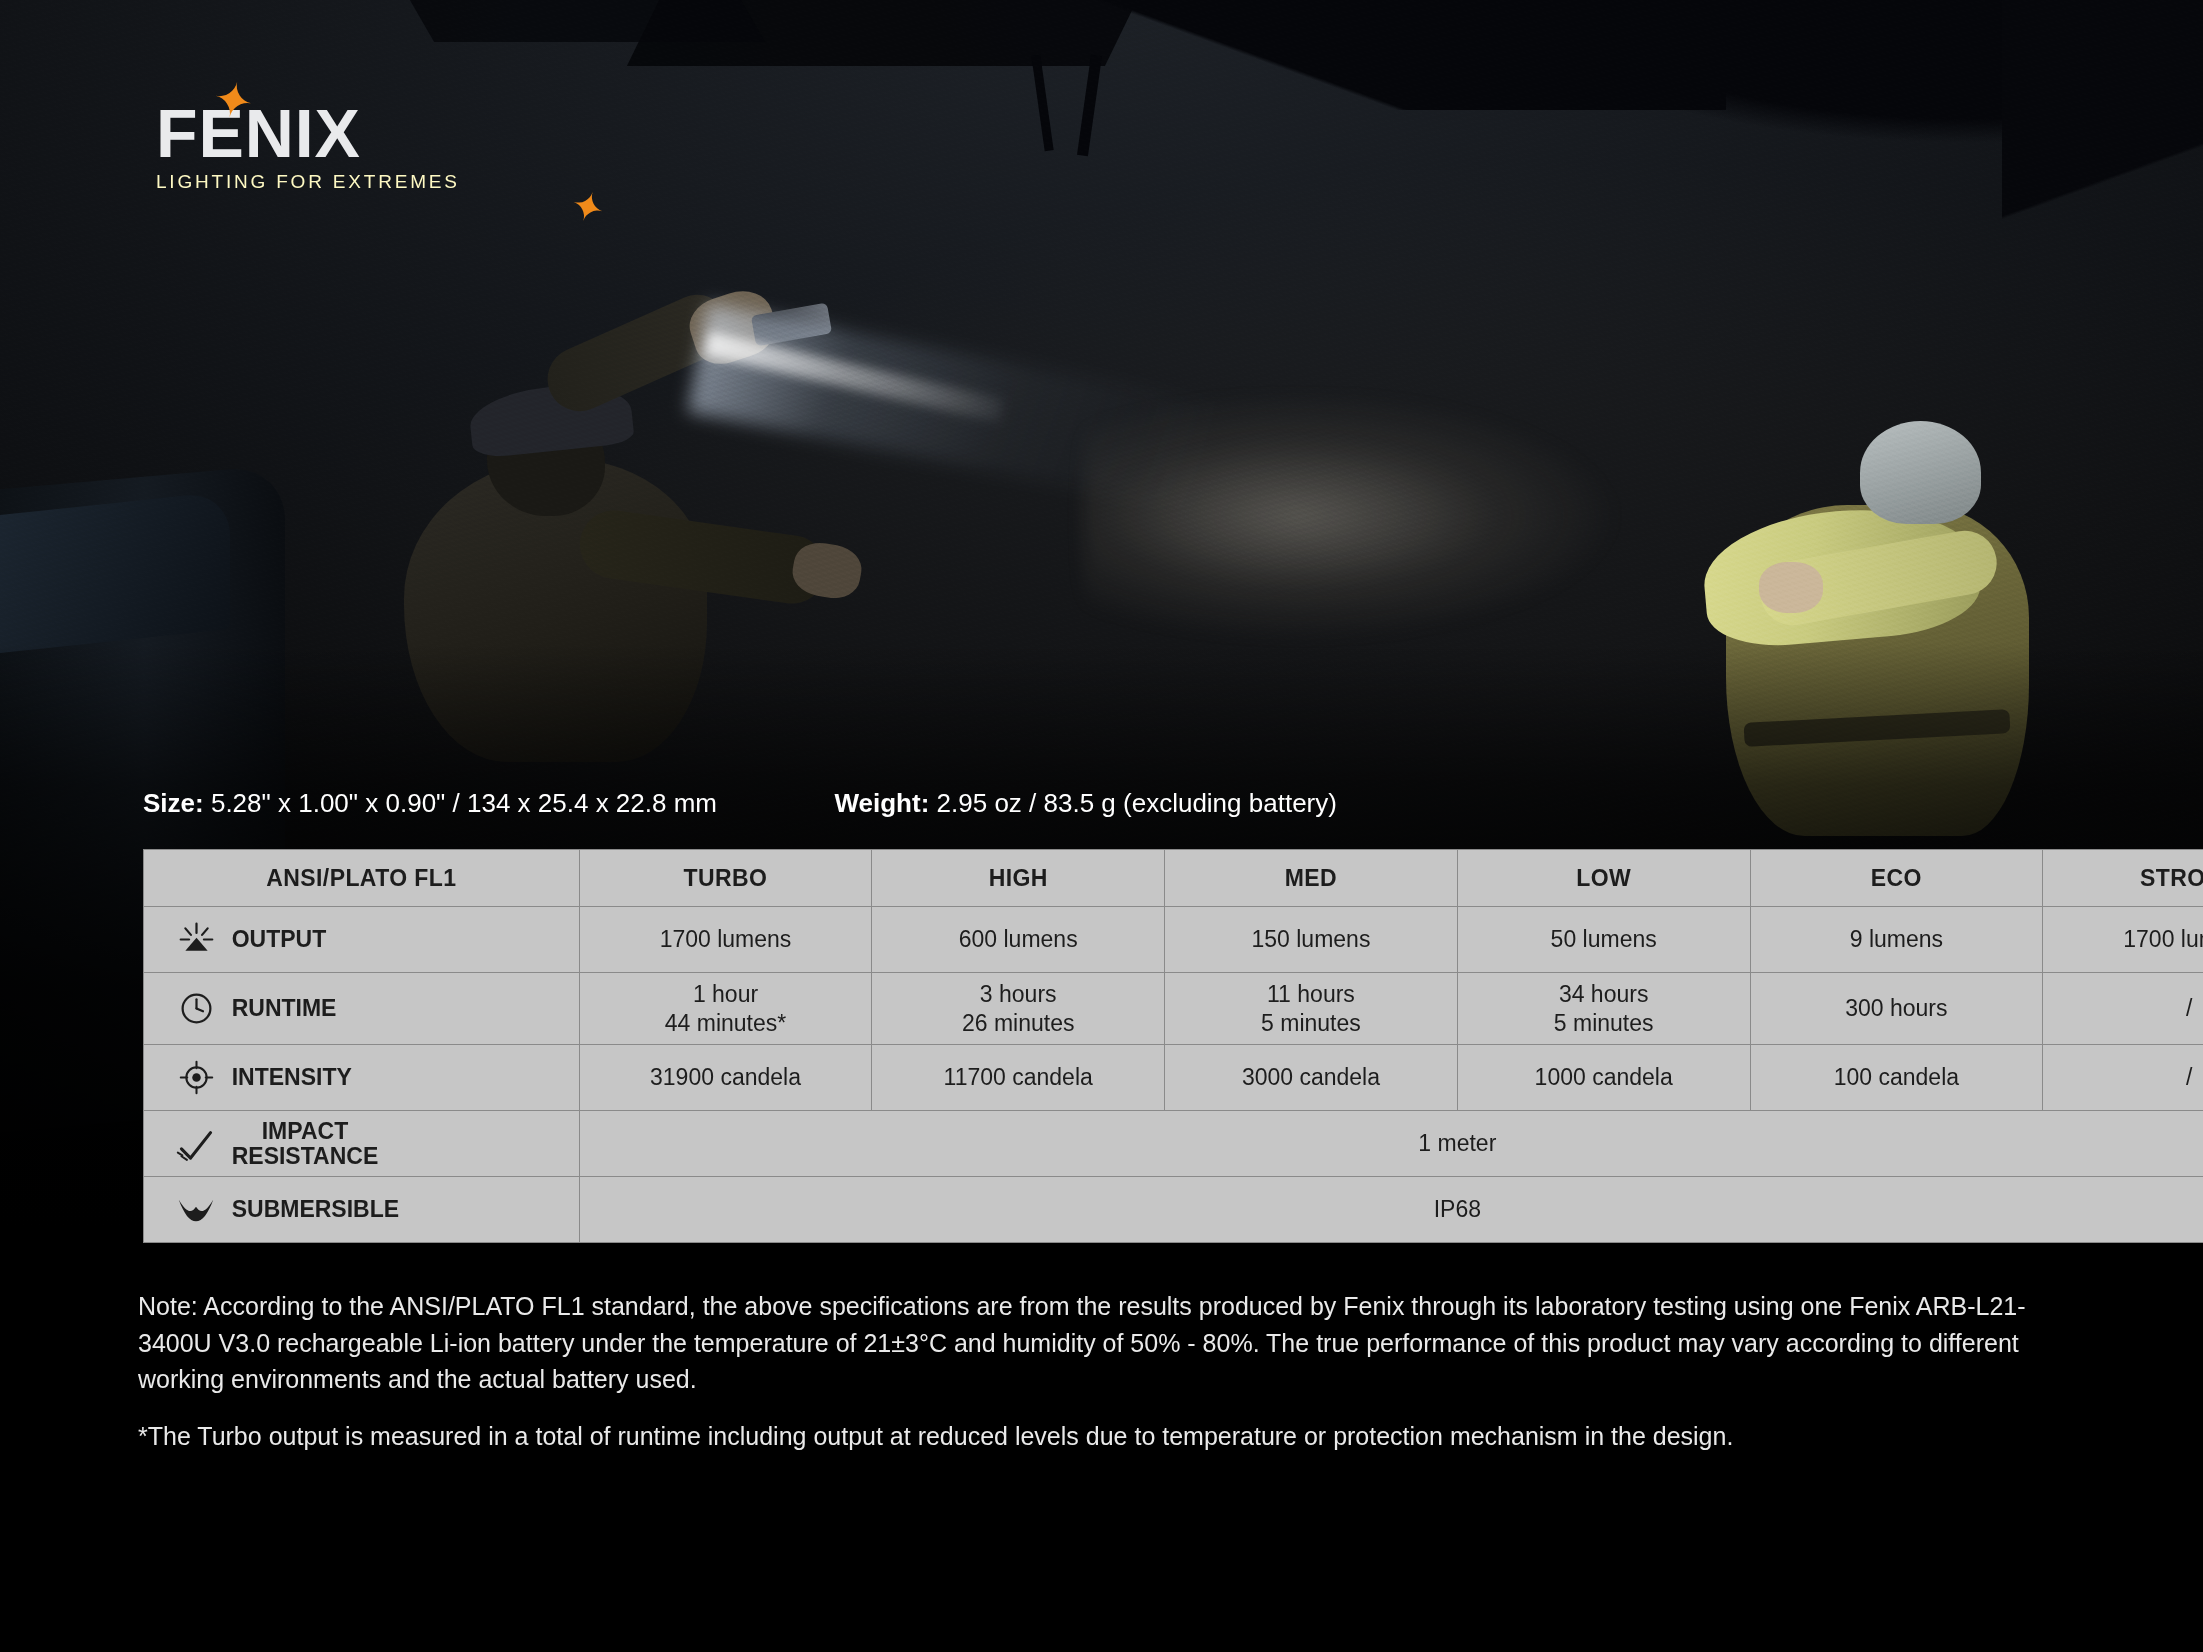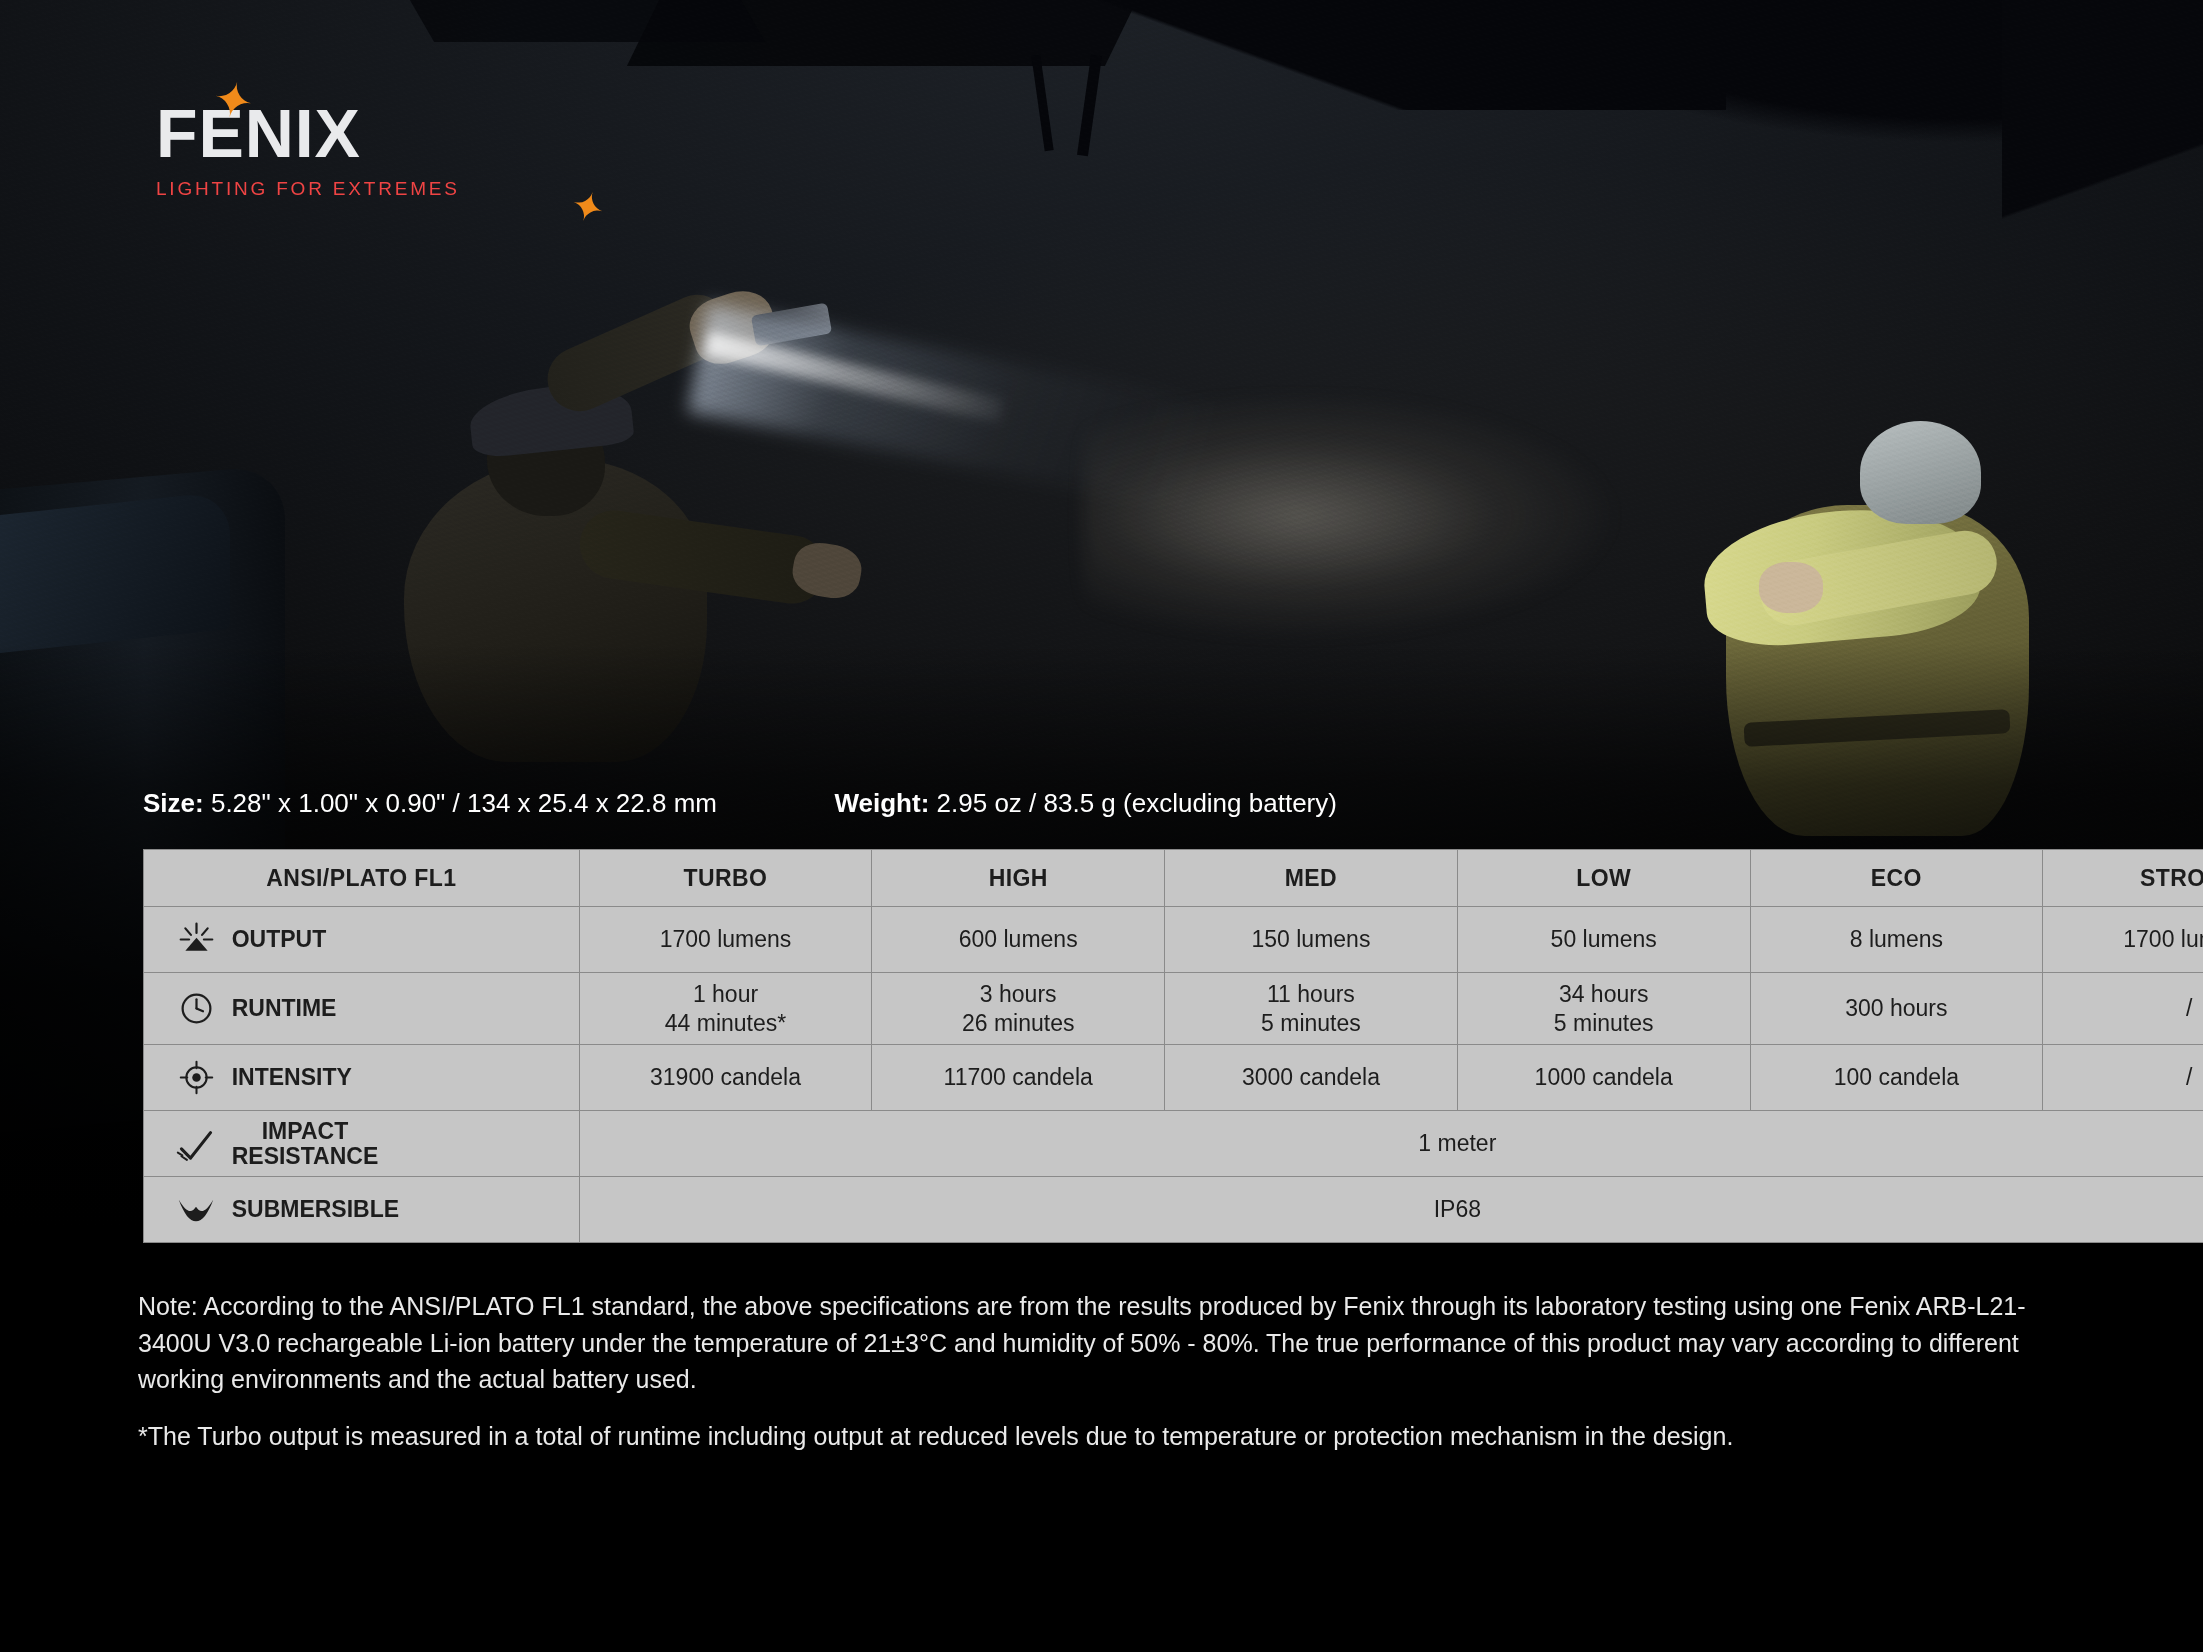--- a/index.html
+++ b/index.html
@@ -174,22 +174,22 @@
   }
 
   
   .logo { position: absolute; left: 156px; top: 99px; }
   .logo-word {
     font-size: 68px; font-weight: bold; letter-spacing: 0.9px;
     color: #e9eaec; line-height: 1;
     font-family: "Liberation Sans", sans-serif;
   }
   .logo-sub {
-    margin-top: 11px; font-size: 19px; letter-spacing: 2.8px;
-    color: #ef4444; font-weight: normal;
+    margin-top: 4px; font-size: 19px; letter-spacing: 2.8px;
+    color: #fef9c3; font-weight: normal;
   }
   .spark { position: absolute; color: #f08a1a; }
   .spark-a { left: 213px; top: 72px; font-size: 48px; transform: rotate(12deg); }
   .spark-b { left: 571px; top: 184px; font-size: 40px; transform: rotate(18deg); }
 
   
   .title {
     position: absolute; left: 143px; top: 680px;
     font-size: 68px; font-weight: bold; color: #f5881f;
     letter-spacing: 0.5px;
@@ -359,21 +359,21 @@
                   <path d="M9 33 L21 19 L33 33 Z" fill="#1d1d1d"></path>
                 </svg>
               </span>
               <span class="lbltext">OUTPUT</span>
             </div>
           </td>
           <td class="datacell">1700 lumens</td>
           <td class="datacell">600 lumens</td>
           <td class="datacell">150 lumens</td>
           <td class="datacell">50 lumens</td>
-          <td class="datacell">8 lumens</td>
+          <td class="datacell">9 lumens</td>
           <td class="datacell">1700 lumens</td>
         </tr>
 
         <tr>
           <td class="rowlabel tall">
             <div class="rowlabel-inner">
               <span class="ico">
                 <svg width="37" height="37" viewBox="0 0 40 40">
                   <circle cx="20" cy="20" r="15" fill="none" stroke="#1d1d1d" stroke-width="2.4"></circle>
                   <line x1="20" y1="20" x2="20" y2="10" stroke="#1d1d1d" stroke-width="2.4" stroke-linecap="round"></line>

